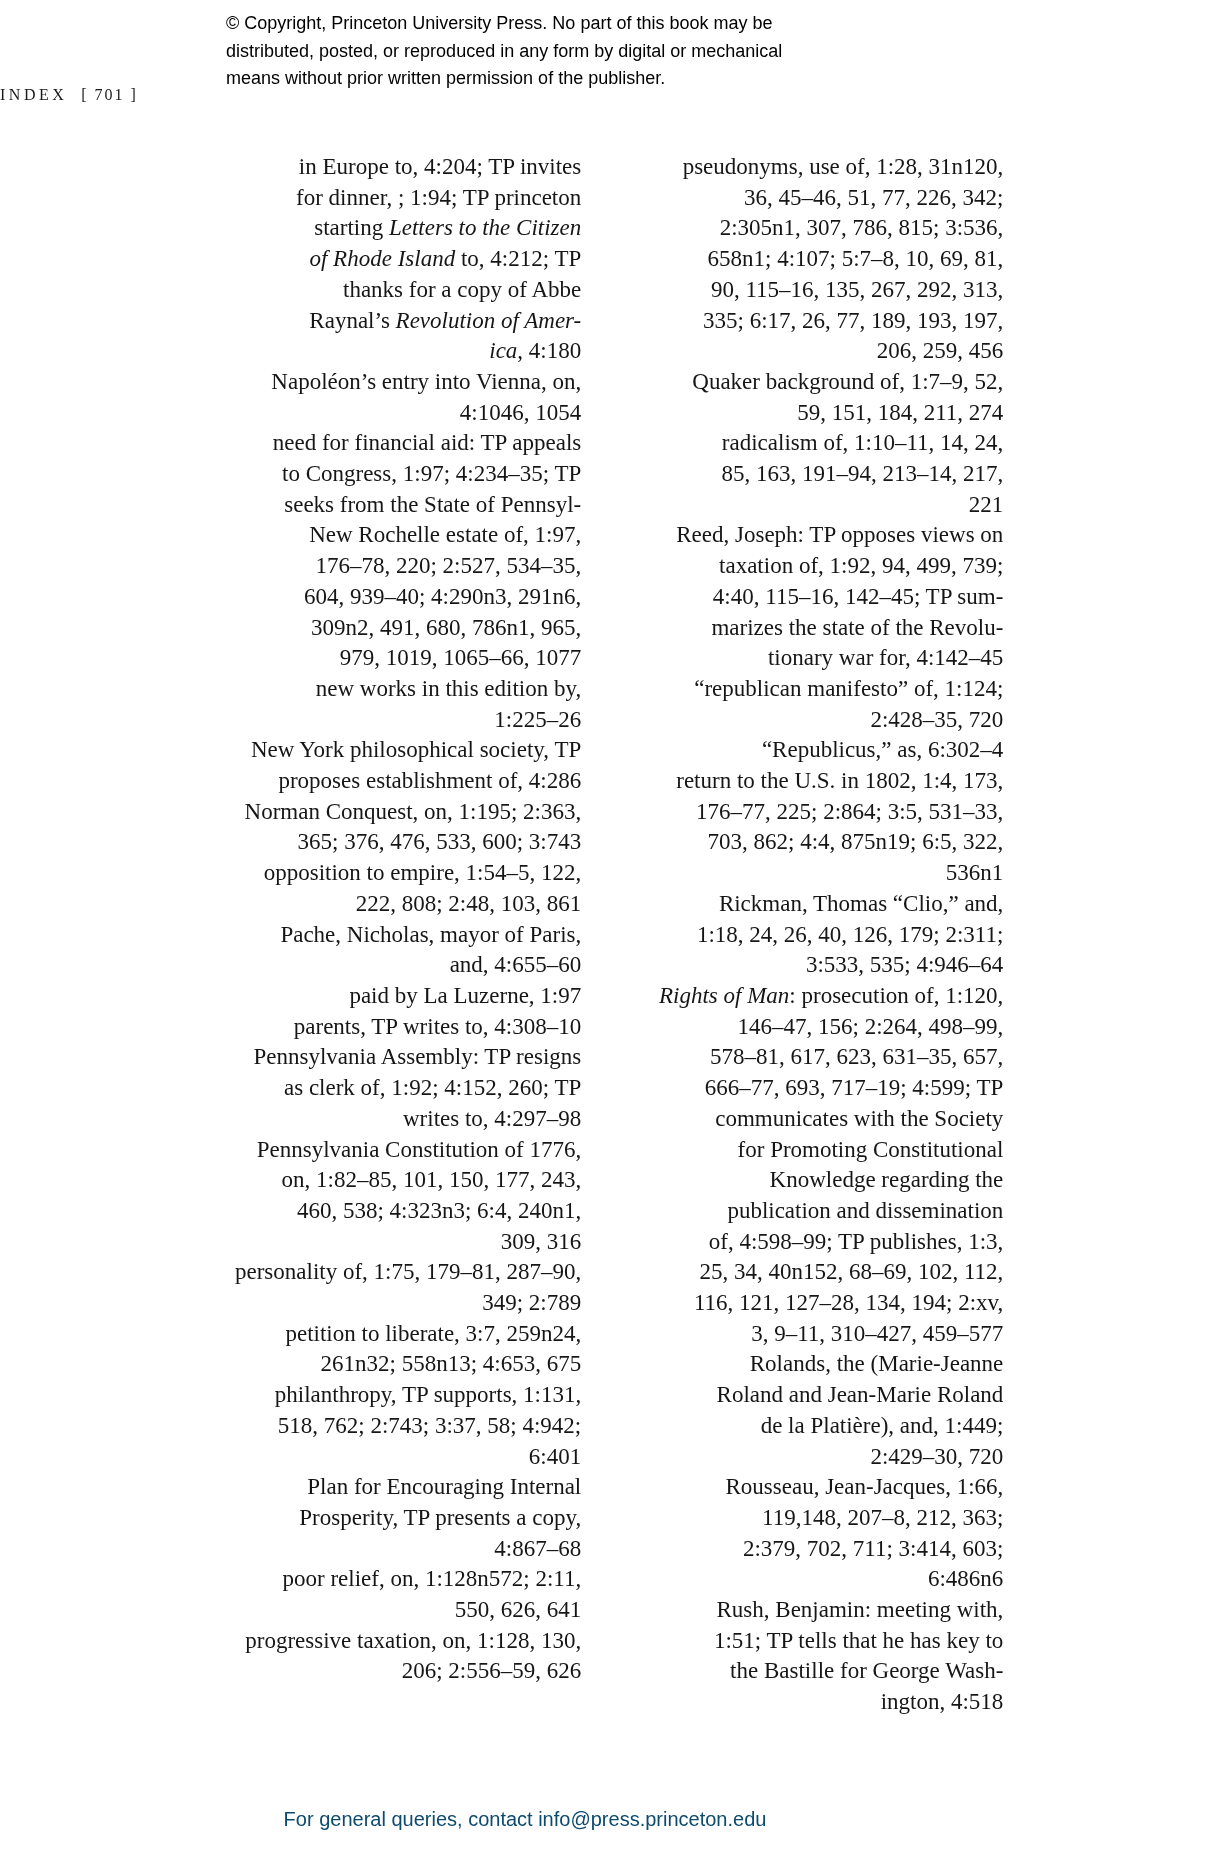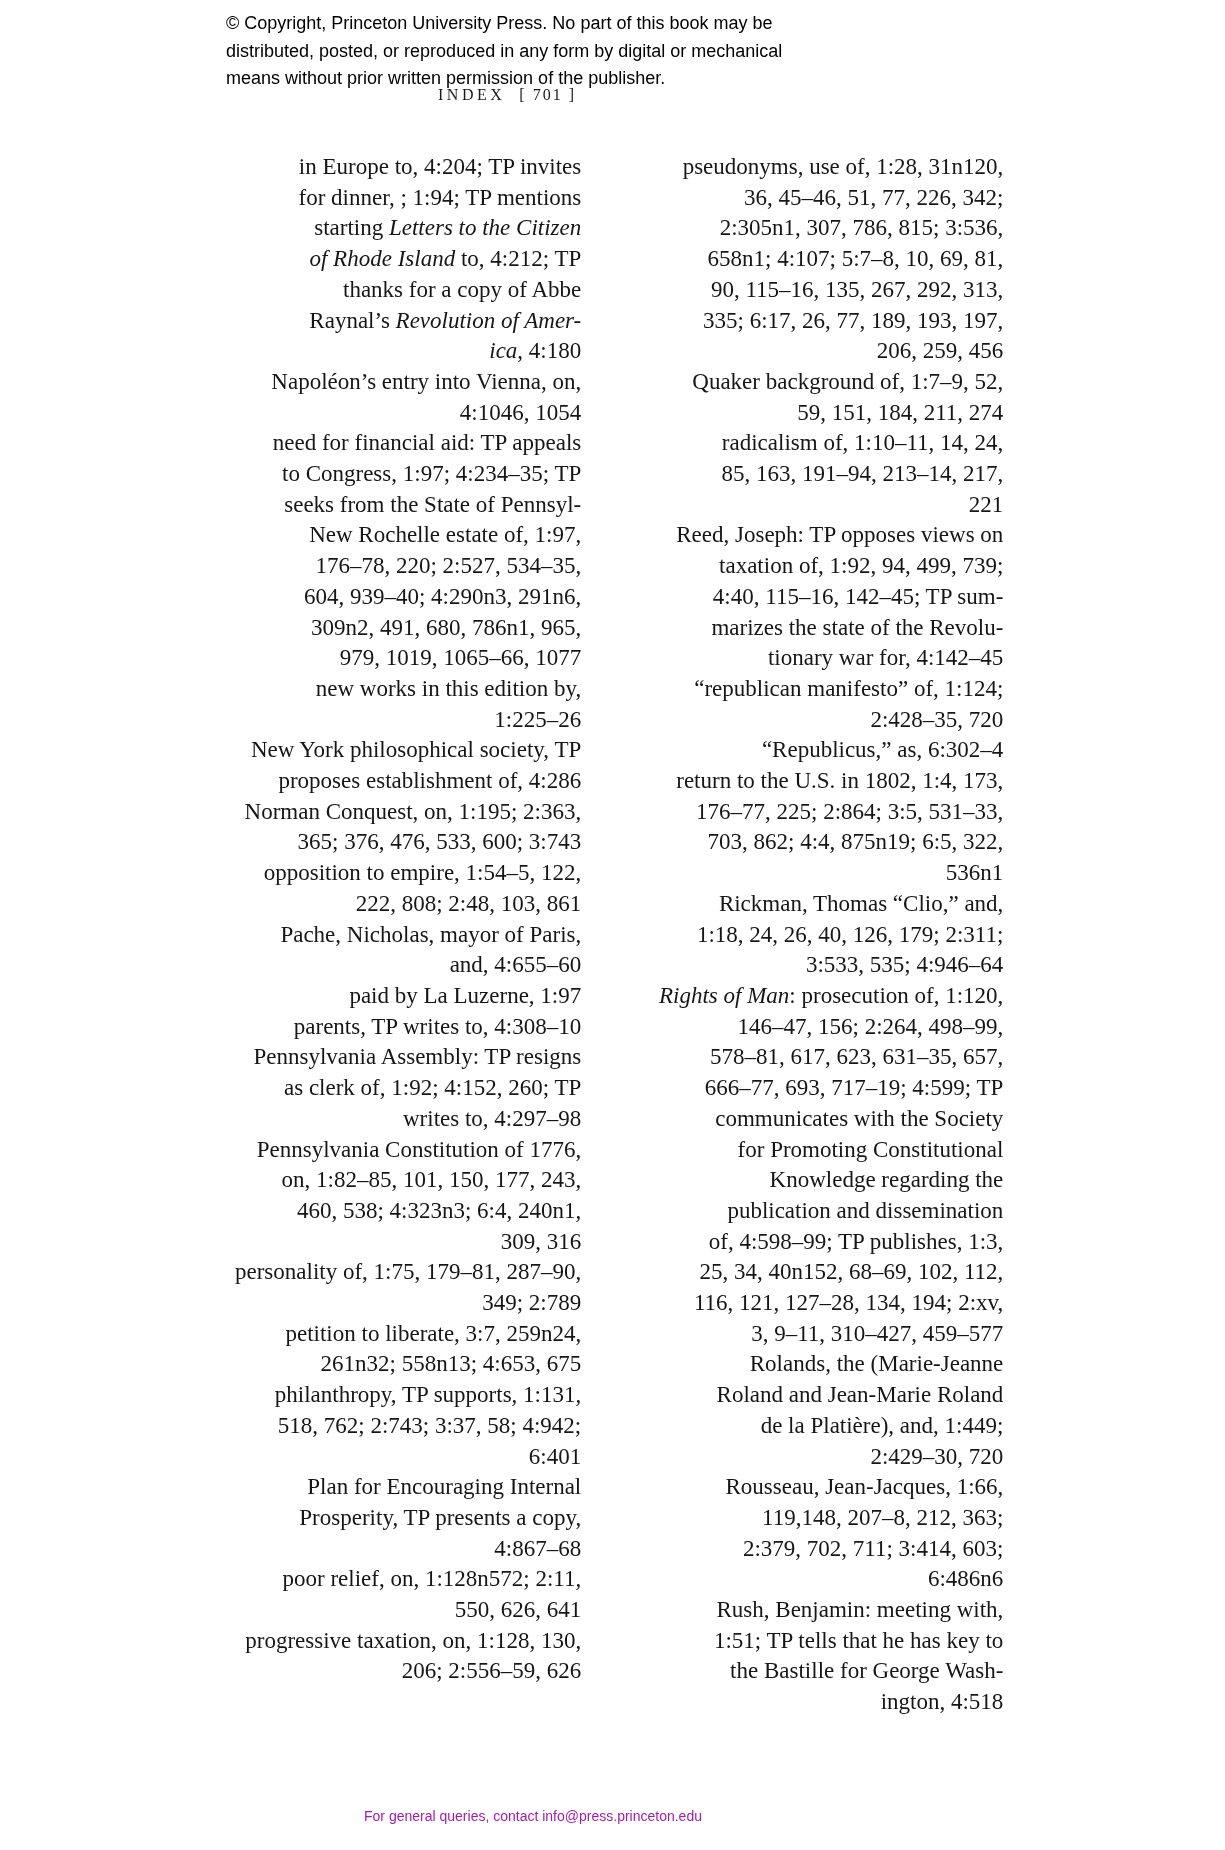--- a/index.html
+++ b/index.html
@@ -22,21 +22,20 @@
     line-height: 27.5px;
     color: #000000;
   }
 
   
   .running-head {
     position: absolute;
     top: 86px;
     left: 0;
     width: 1014px;
-    text-align: center;
     font-family: "Liberation Serif", serif;
     font-size: 16px;
     color: #1a1a1a;
   }
   .running-head .title { letter-spacing: 3.5px; }
   .running-head .pagenum { margin-left: 14px; letter-spacing: 2px; }
 
   
   .col {
     position: absolute;
@@ -51,44 +50,44 @@
   .col-left  { left: 235px; }
   .col-right { left: 659px; }
   .line { white-space: nowrap; }
   .line.ind { padding-left: 33px; }
   .it { font-style: italic; }
 
   
   .footer {
     position: absolute;
     top: 1808px;
-    left: 16px;
+    left: 8px;
     width: 1034px;
     text-align: center;
     font-family: "Liberation Sans", sans-serif;
-    font-size: 14px;
-    color: #a21caf;
+    font-size: 20px;
+    color: #0c4a6e;
   }
 </style>
 </head>
 <body>
 
 <div class="copyright">
     <div>© Copyright, Princeton University Press. No part of this book may be</div>
     <div>distributed, posted, or reproduced in any form by digital or mechanical</div>
     <div>means without prior written permission of the publisher.</div>
   </div>
 
 <div class="running-head">
   <span class="title">INDEX</span><span class="pagenum">[ 701 ]</span>
 </div>
 
 <div class="col col-left">
     <div class="line ind"><span>in Europe to, 4:204; TP invites</span></div>
-    <div class="line ind"><span>for dinner, ; 1:94; TP mentions</span></div>
+    <div class="line ind"><span>for dinner, ; 1:94; TP princeton</span></div>
     <div class="line ind"><span>starting </span><span class="it">Letters to the Citizen</span></div>
     <div class="line ind"><span class="it">of Rhode Island</span><span> to, 4:212; TP</span></div>
     <div class="line ind"><span>thanks for a copy of Abbe</span></div>
     <div class="line ind"><span>Raynal’s </span><span class="it">Revolution of Amer-</span></div>
     <div class="line ind"><span class="it">ica</span><span>, 4:180</span></div>
     <div class="line"><span>Napoléon’s entry into Vienna, on,</span></div>
     <div class="line ind"><span>4:1046, 1054</span></div>
     <div class="line"><span>need for financial aid: TP appeals</span></div>
     <div class="line ind"><span>to Congress, 1:97; 4:234–35; TP</span></div>
     <div class="line ind"><span>seeks from the State of Pennsyl-</span></div>

